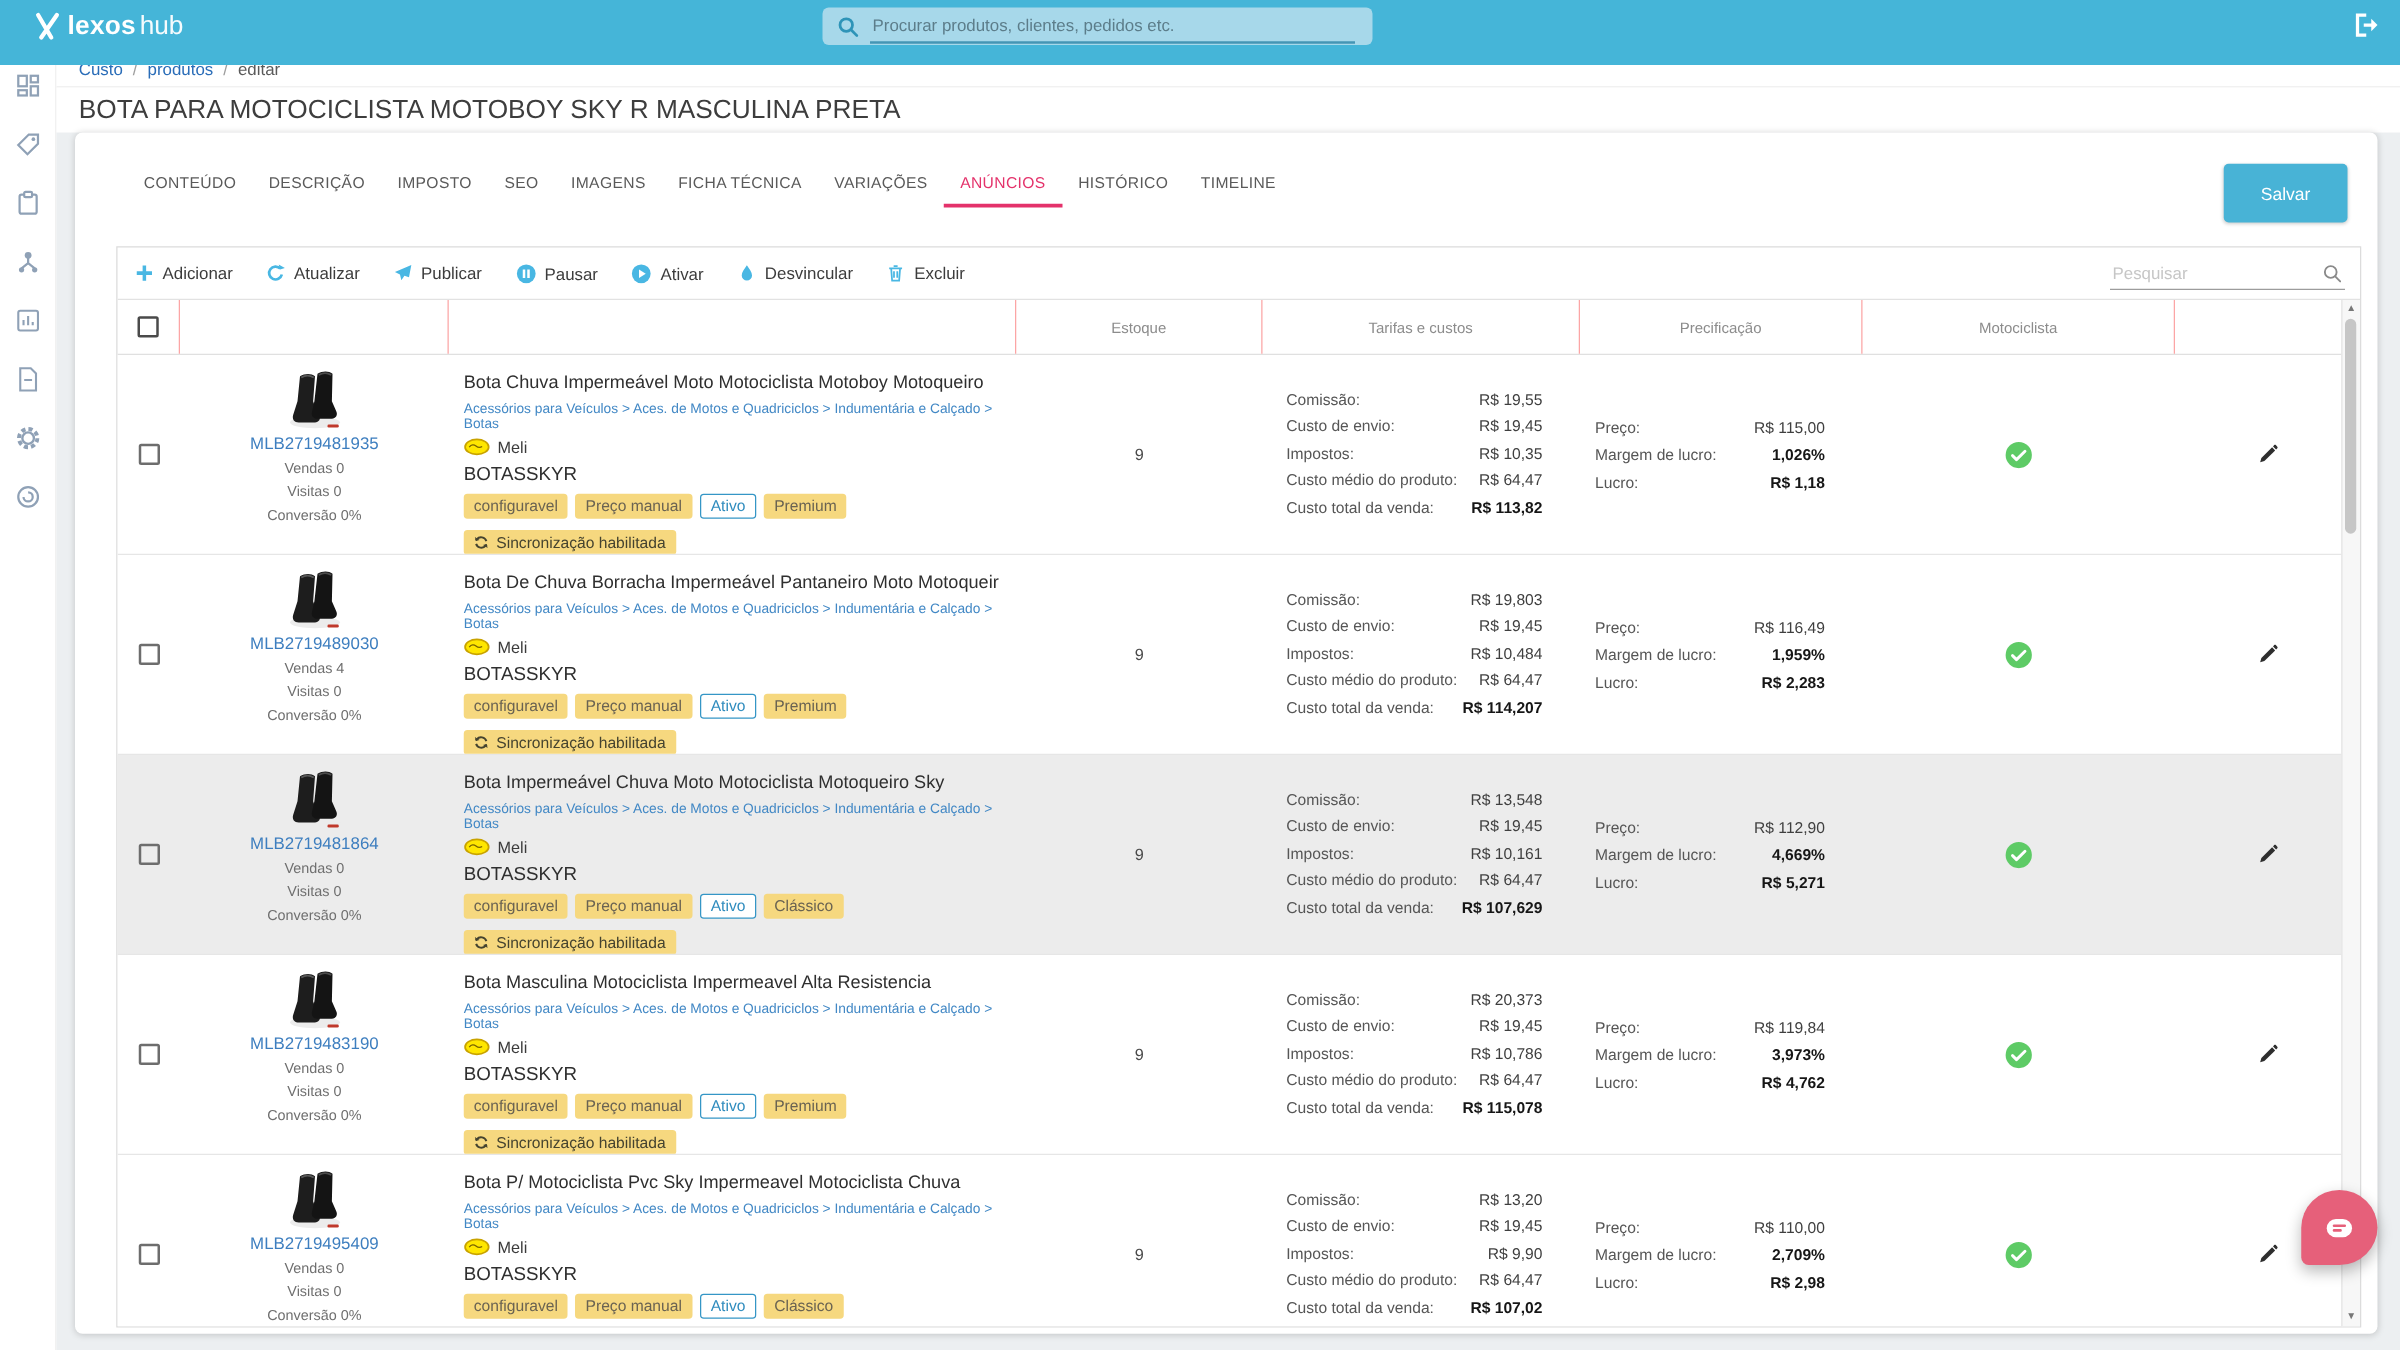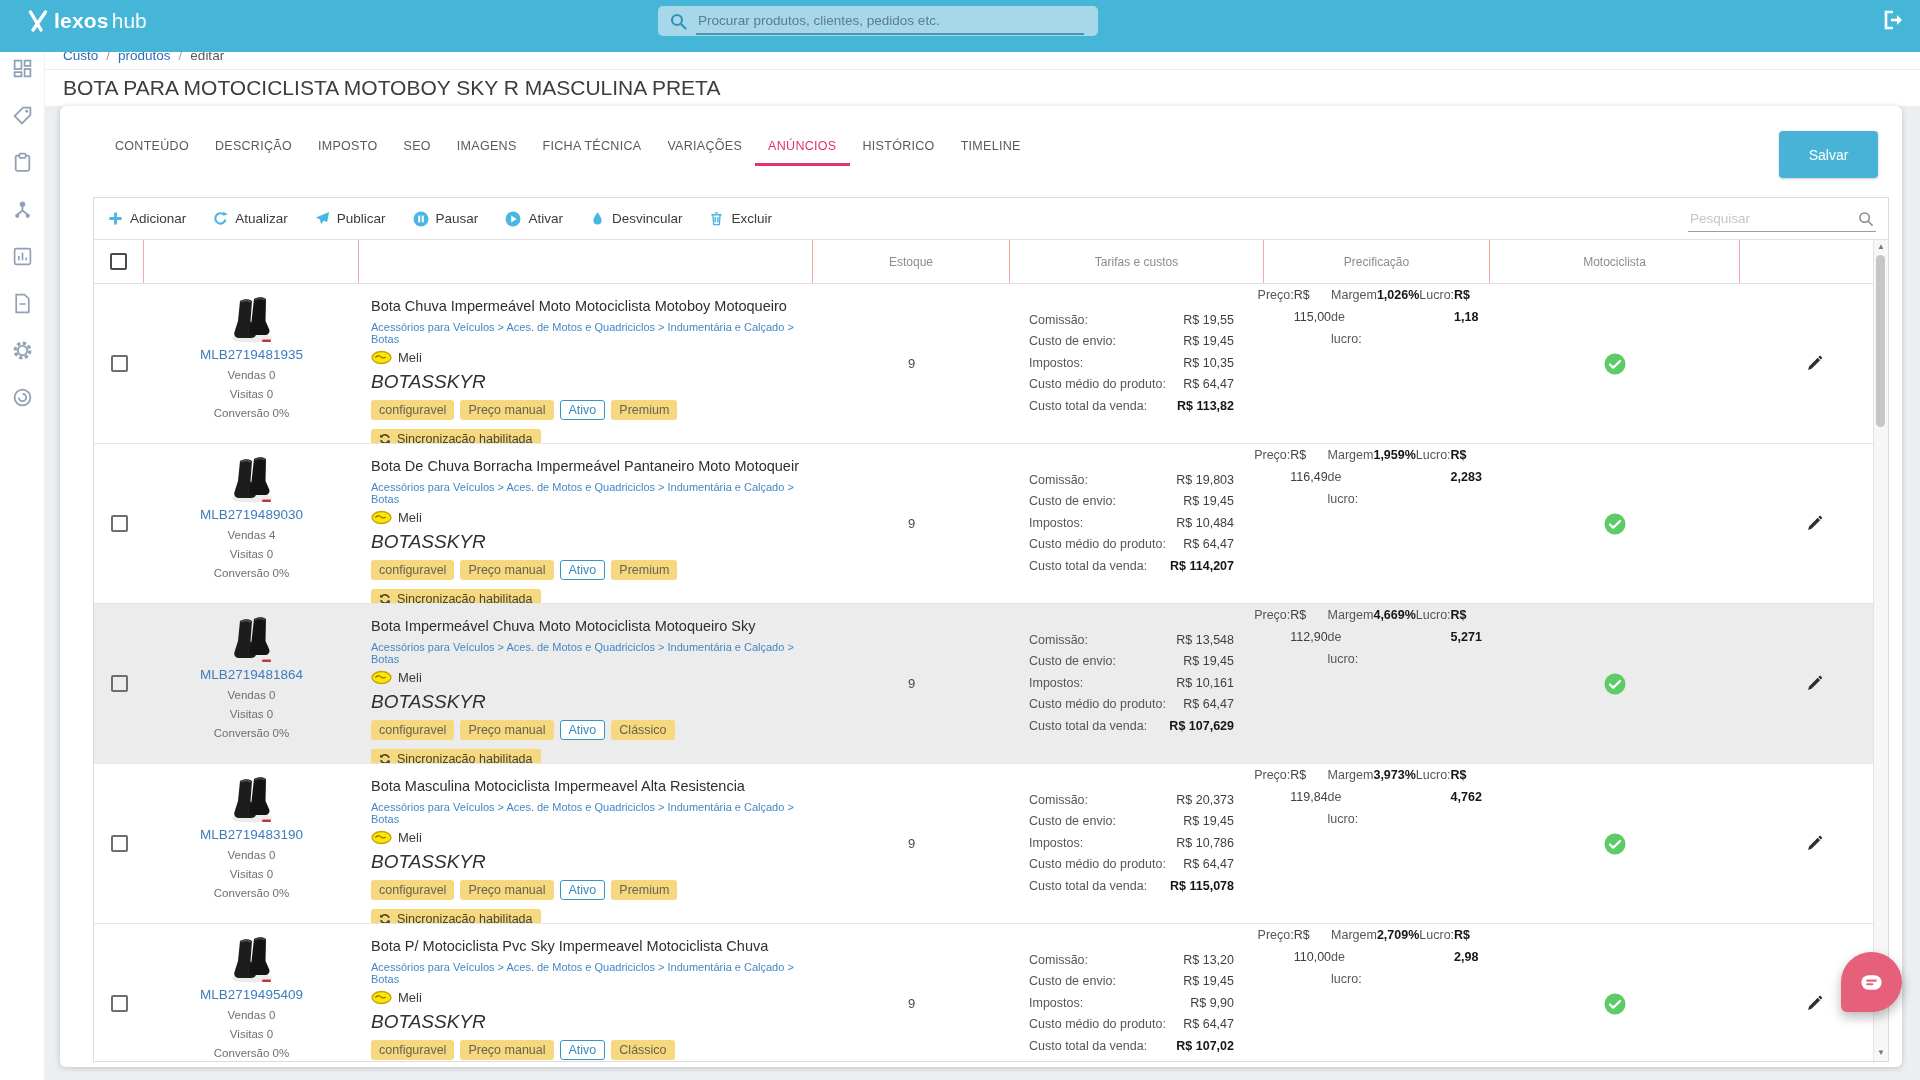--- a/index.html
+++ b/index.html
@@ -46,21 +46,21 @@
   .tab { padding:6px 13px 13px 13px; font-size:12.5px; color:#5a5a5a; letter-spacing:.3px; cursor:pointer; white-space:nowrap; }
   .tab.active { color:#e4326b; border-bottom:3px solid #e4326b; padding-bottom:10px; }
 
   .save-btn { position:absolute; right:24px; top:25px; width:99px; height:47px; background:#48b3d6; color:#fff; border:none;
     border-radius:4px; font-size:14px; cursor:pointer; font-family:inherit; box-shadow:0 1px 3px rgba(0,0,0,.2); }
 
   .twrap { position:absolute; left:33px; right:13px; top:91px; bottom:5px; border:1px solid #dcdcdc; background:#fff; overflow:hidden; }
 
   
   .toolbar { height:42px; display:flex; align-items:center; border-bottom:1px solid #e2e2e2; padding-left:14px; }
-  .tb-btn { display:flex; align-items:center; gap:7px; margin-right:27px; font-size:13.5px; color:#3c3c3c;
+  .tb-btn { display:flex; align-items:flex-end; gap:7px; margin-right:27px; font-size:13.5px; color:#3c3c3c;
     background:none; border:none; cursor:pointer; font-family:inherit; padding:0; }
   .tb-btn .ic { display:flex; }
   .tb-search { margin-left:auto; margin-right:12px; position:relative; width:188px; }
   .tb-search input { width:100%; border:none; border-bottom:1px solid #9c9c9c; outline:none; font-size:13.5px;
     padding:5px 24px 5px 2px; color:#555; font-family:inherit; background:transparent; }
   .tb-search input::placeholder { color:#c6c6c6; }
   .tb-search .ic { position:absolute; right:2px; top:5px; }
 
   
   .thead, .trow { display:grid; grid-template-columns:50px 215px 1fr 197px 254px 226px 250px 148px; }
@@ -75,33 +75,33 @@
 
   .c-img { display:flex; flex-direction:column; align-items:center; padding-top:9px; }
   .boot { height:52px; display:flex; }
   .mlb { font-size:13.5px; color:#3d7ebf; margin-top:2px; cursor:pointer; }
   .stat { font-size:11.5px; color:#6f6f6f; margin-top:7px; }
 
   .c-info { padding:14px 10px 0 12px; overflow:hidden; }
   .ptitle { font-size:14.5px; color:#2f2f2f; }
   .pcat { display:block; font-size:11px; color:#4288c5; margin-top:7px; cursor:pointer; }
   .channel { display:flex; align-items:center; gap:6px; margin-top:5px; font-size:13px; color:#3c3c3c; }
-  .sku { font-size:19px; color:#2f2f2f; margin-top:6px;font-style:italic; }
+  .sku { font-size:15px; color:#2f2f2f; margin-top:6px; }
   .tags { display:flex; gap:6px; margin-top:7px; }
   .tag { font-size:12.5px; padding:3px 8px; border-radius:3px; white-space:nowrap; }
   .tag-yellow { background:#f6d87f; color:#6a6352; }
   .tag-outline { background:#fff; border:1px solid #3596c6; color:#2f8cbe; padding:2px 8px; }
   .sync-wrap { margin-top:9px; }
   .sync-tag { display:inline-flex; align-items:center; gap:6px; background:#f6d87f; color:#45432f; font-size:12.5px;
     padding:3px 8px; border-radius:3px; }
   .sync-tag .ic { display:flex; }
 
   .c-est { display:flex; align-items:center; justify-content:center; font-size:13px; color:#4a4a4a; }
   .c-tar { display:flex; flex-direction:column; justify-content:center; padding:0 30px 0 19px; }
-  .c-pre { display:flex; justify-content:center; padding:0 30px 0 12px; }
+  .c-pre { display:flex; flex-direction:column; justify-content:center; padding:0 30px 0 12px; }
   .kv { display:flex; justify-content:space-between; font-size:12.5px; line-height:21.5px; }
   .kv .k { color:#565656; }
   .kv .v { color:#3f3f3f; }
   .kv .v.total { font-weight:700; color:#161616; }
   .c-pre .kv { line-height:22px; }
   .c-proc, .c-edit { display:flex; align-items:center; justify-content:center; }
   .okcheck { display:flex; }
   .pencil { cursor:pointer; display:flex; }
 
   

